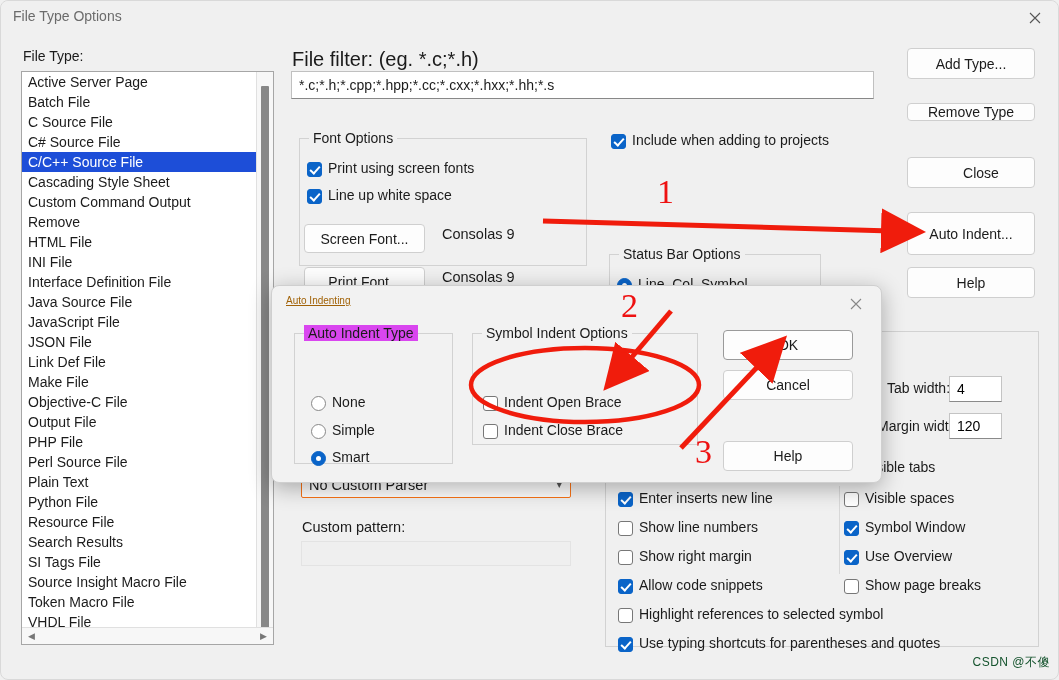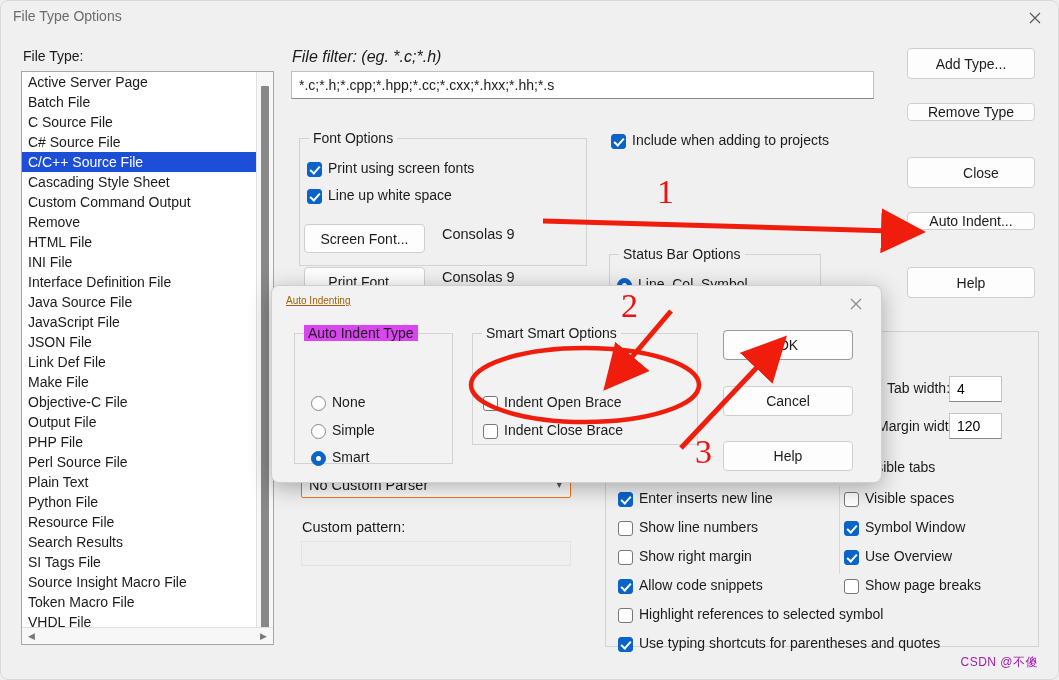--- a/index.html
+++ b/index.html
@@ -53,21 +53,21 @@
   
   #hscroll{
     position:absolute;left:0;right:0;bottom:0;height:17px;background:#f7f7f7;
     border-top:1px solid #e0e0e0;box-sizing:border-box;
   }
   .harrow{position:absolute;top:3px;width:11px;height:11px;color:#777;font-size:9px;line-height:11px;text-align:center;}
   #harrow-l{left:4px;}
   #harrow-r{right:4px;}
 
   
-  #filter-label{left:291px;top:47px;font-size:16px;font-style:italic;}
+  #filter-label{left:291px;top:47px;font-size:20px;}
   #filter-input{
     position:absolute;left:290px;top:70px;width:583px;height:28px;
     background:#fff;border:1px solid #c0c0c0;border-bottom:1px solid #888;
     box-sizing:border-box;padding:4px 7px;font-size:14px;
     font-family:"Liberation Sans","DejaVu Sans",sans-serif;color:#1b1b1b;
   }
 
   
   .cb{
     position:absolute;width:15px;height:15px;box-sizing:border-box;
@@ -105,21 +105,21 @@
     border-radius:4px;box-sizing:border-box;
     display:flex;align-items:center;justify-content:center;
     font-size:14px;color:#1b1b1b;
     font-family:"Liberation Sans","DejaVu Sans",sans-serif;
   }
 
   
   #btn-add{left:906px;top:47px;width:128px;height:31px;}
   #btn-remove{left:906px;top:102px;width:128px;height:18px;}
   #btn-close2{left:906px;top:156px;width:128px;height:31px;padding-left:20px;}
-  #btn-autoindent{left:906px;top:211px;width:128px;height:18px;}
+  #btn-autoindent{left:906px;top:211px;width:128px;height:43px;}
   #btn-help-main{left:906px;top:266px;width:128px;height:31px;}
 
   
   #grp-font{left:298px;top:137px;width:288px;height:128px;}
   #btn-screenfont{left:303px;top:223px;width:121px;height:29px;}
   #screenfont-val{left:441px;top:225px;font-size:14.5px;}
   #btn-printfont{left:303px;top:266px;width:121px;height:29px;}
   #printfont-val{left:441px;top:268px;font-size:14.5px;}
 
   
@@ -167,32 +167,32 @@
       border:1px solid #d2d2d2;box-sizing:border-box;}
   #dlg-grp-type .gtitle{position:absolute;top:-9px;left:9px;background:#d946ef;padding:0 4px;font-size:14px;white-space:nowrap;}
   #dlg-grp-smart{position:absolute;left:200px;top:47px;width:226px;height:112px;
       border:1px solid #d2d2d2;box-sizing:border-box;}
   #dlg-grp-smart .gtitle{position:absolute;top:-9px;left:9px;background:#f2f2f2;padding:0 4px;font-size:14px;white-space:nowrap;}
   .dbtn{
     position:absolute;background:#fdfdfd;border:1px solid #cfcfcf;border-radius:4px;
     box-sizing:border-box;display:flex;align-items:center;justify-content:center;font-size:14px;
   }
   #dlg-ok{left:451px;top:44px;width:130px;height:30px;border:1px solid #9a9a9a;}
-  #dlg-cancel{left:451px;top:100px;width:130px;height:30px;}
+  #dlg-cancel{left:451px;top:84px;width:130px;height:30px;}
   #dlg-help{left:451px;top:155px;width:130px;height:30px;}
 
   
   .anno-num{
     position:absolute;color:#ee1111;font-size:34px;font-weight:400;
     font-family:"Liberation Serif","DejaVu Serif",serif;
   }
   #anno-svg{position:absolute;left:0;top:0;width:1059px;height:680px;pointer-events:none;}
 
   #watermark{
-    position:absolute;right:20px;bottom:8px;font-size:12px;color:#a21caf;
+    position:absolute;right:8px;bottom:8px;font-size:12px;color:#14532d;
     letter-spacing:.5px;
   }
 </style>
 </head>
 <body>
 
 <div id="window">
 
   <div id="titlebar">
     <div id="title-text">File Type Options</div>
@@ -364,21 +364,21 @@
     <div class="cbrow" style="left:39px;top:138px;">
       <span class="rb"></span>
       <span class="txt">Simple</span>
     </div>
     <div class="cbrow" style="left:39px;top:165px;">
       <span class="rb on"></span>
       <span class="txt">Smart</span>
     </div>
 
     <div id="dlg-grp-smart">
-      <span class="gtitle">Smart Smart Options</span>
+      <span class="gtitle">Symbol Indent Options</span>
     </div>
     <div class="cbrow" style="left:211px;top:110px;">
       <span class="cb"></span>
       <span class="txt">Indent Open Brace</span>
     </div>
     <div class="cbrow" style="left:211px;top:138px;">
       <span class="cb"></span>
       <span class="txt">Indent Close Brace</span>
     </div>
 

